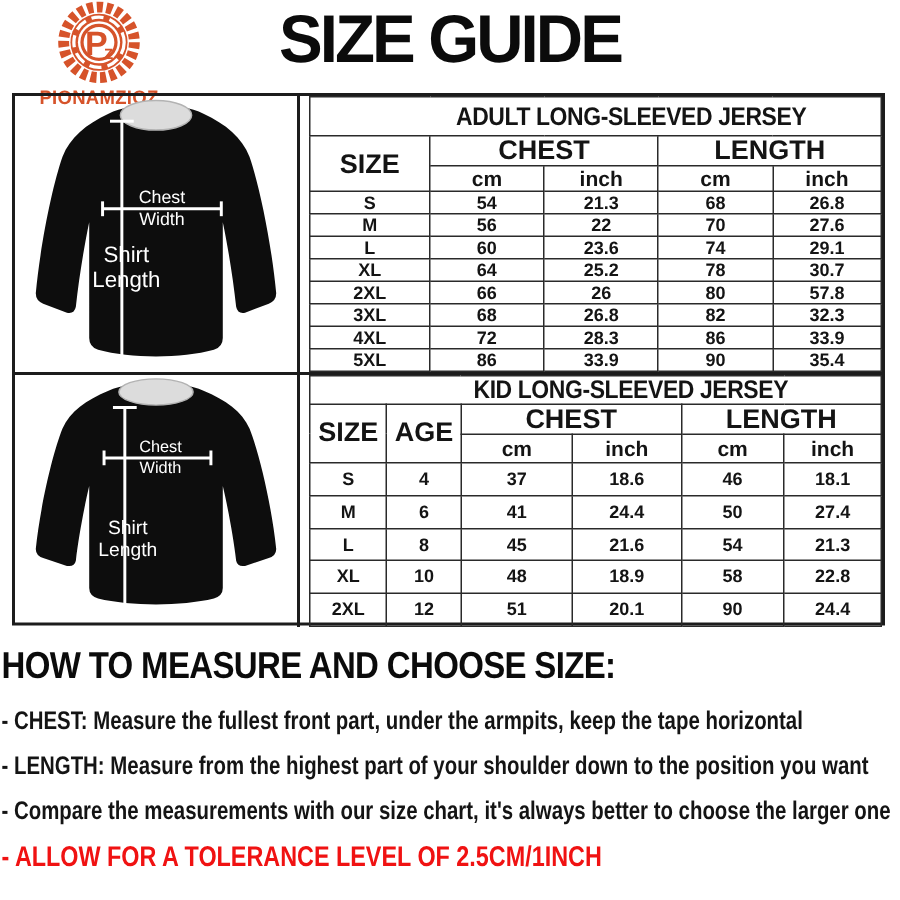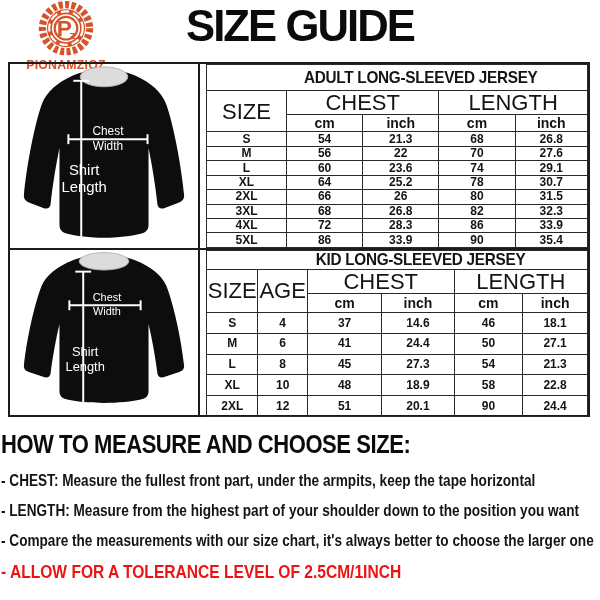--- a/index.html
+++ b/index.html
@@ -27,21 +27,21 @@
   table{width:100%;height:100%;border-collapse:collapse;table-layout:fixed;}
   th,td{border:1.5px solid #2a2a2a;text-align:center;vertical-align:middle;padding:0;line-height:1.05;}
   .tbl-title{font-size:17px;font-weight:bold;letter-spacing:-.3px;padding-left:48px;}
   .tbl-title span{display:inline-block;transform:scaleX(.9);transform-origin:center;white-space:nowrap;}
   tr.r-title{height:26px;}
   tr.r-head{height:19px;}
   tr.r-sub{height:17px;margin-top:48px;}
   #kid-row tr.r-title{height:17px;}
   #kid-row tr.r-head{height:20px;}
   #kid-row tr.r-sub{height:19px;}
-  .h-main{font-size:22px;font-weight:normal;}
+  .h-main{font-size:18px;font-weight:bold;}
   .h-sub{font-size:14px;font-weight:bold;}
   td.data{font-size:12px;font-weight:bold;}
 
   
   #howto{left:1px;top:430px;width:588px;}
   #howto h2{margin:0 0 12px 0;font-size:25px;font-weight:bold;letter-spacing:-.5px;color:#0b0b0b;
     transform:scaleX(.88);transform-origin:left;white-space:nowrap;}
   .instr{font-size:17px;font-weight:bold;margin:0 0 10px 0;transform:scaleX(.8);
     transform-origin:left;white-space:nowrap;}
   .instr.tolerance{font-size:19px;transform:scaleX(.82);margin-top:2px;}
@@ -141,21 +141,21 @@
               <td class="data">64</td>
               <td class="data">25.2</td>
               <td class="data">78</td>
               <td class="data">30.7</td>
             </tr>
         <tr>
               <td class="data">2XL</td>
               <td class="data">66</td>
               <td class="data">26</td>
               <td class="data">80</td>
-              <td class="data">31.5</td>
+              <td class="data">57.8</td>
             </tr>
         <tr>
               <td class="data">3XL</td>
               <td class="data">68</td>
               <td class="data">26.8</td>
               <td class="data">82</td>
               <td class="data">32.3</td>
             </tr>
         <tr>
               <td class="data">4XL</td>
@@ -224,37 +224,37 @@
         <tr class="r-sub">
           <td class="h-sub">cm</td>
           <td class="h-sub">inch</td>
           <td class="h-sub">cm</td>
           <td class="h-sub">inch</td>
         </tr>
         <tr>
               <td class="data">S</td>
               <td class="data">4</td>
               <td class="data">37</td>
-              <td class="data">14.6</td>
+              <td class="data">18.6</td>
               <td class="data">46</td>
               <td class="data">18.1</td>
             </tr>
         <tr>
               <td class="data">M</td>
               <td class="data">6</td>
               <td class="data">41</td>
               <td class="data">24.4</td>
               <td class="data">50</td>
-              <td class="data">27.1</td>
+              <td class="data">27.4</td>
             </tr>
         <tr>
               <td class="data">L</td>
               <td class="data">8</td>
               <td class="data">45</td>
-              <td class="data">27.3</td>
+              <td class="data">21.6</td>
               <td class="data">54</td>
               <td class="data">21.3</td>
             </tr>
         <tr>
               <td class="data">XL</td>
               <td class="data">10</td>
               <td class="data">48</td>
               <td class="data">18.9</td>
               <td class="data">58</td>
               <td class="data">22.8</td>

